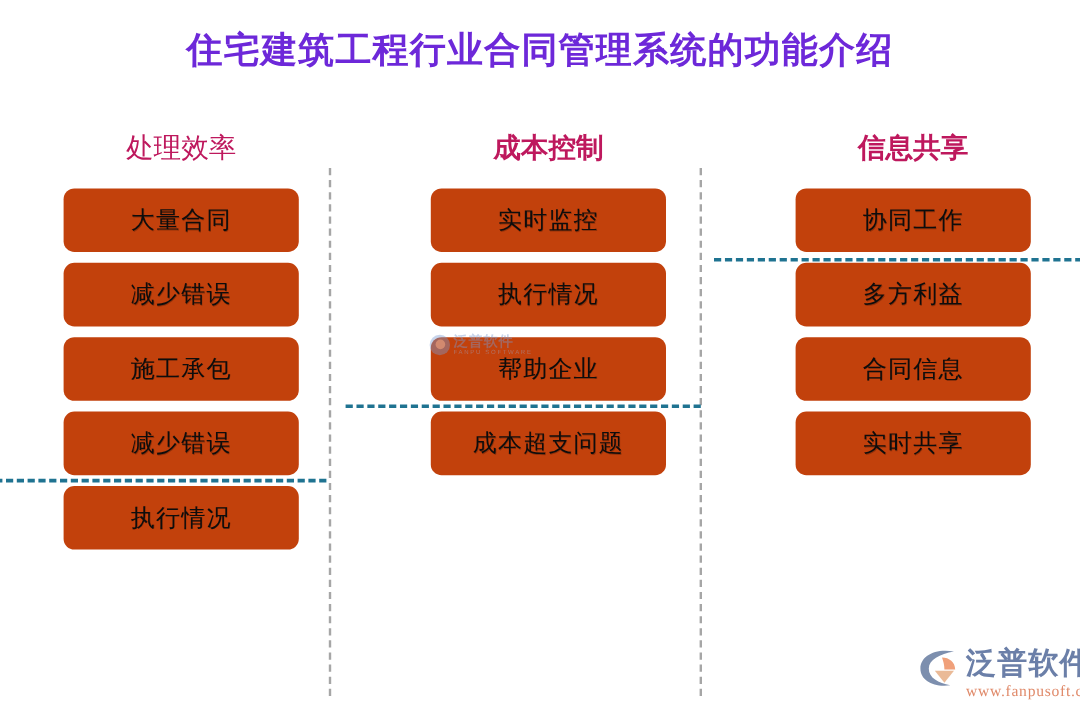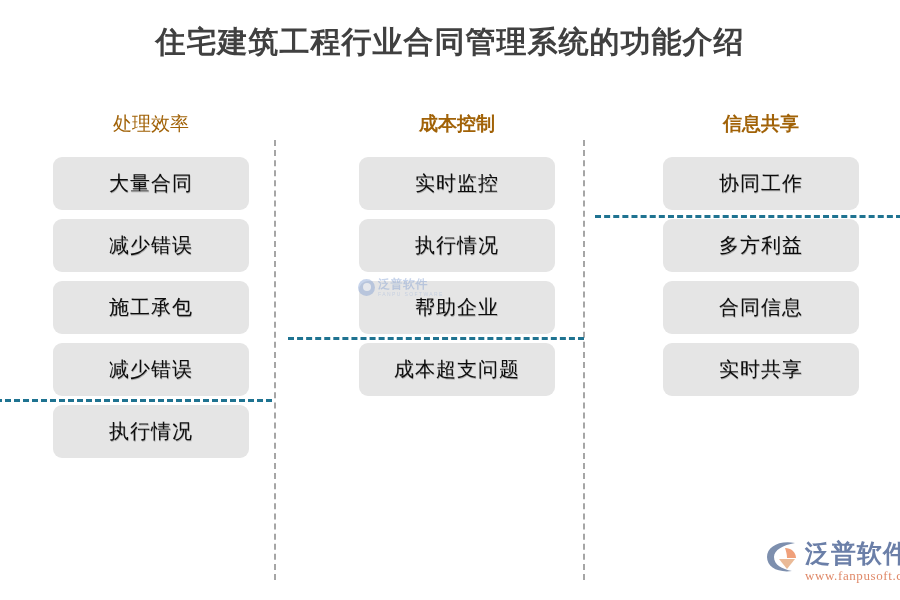--- a/index.html
+++ b/index.html
@@ -23,21 +23,21 @@
   
   .page-title {
     position: absolute;
     left: 0;
     top: 22px;
     width: 900px;
     text-align: center;
     font-size: 30px;
     font-weight: bold;
     letter-spacing: 1px;
-    color: #404040;
+    color: #6d28d9;
     font-family: "Liberation Serif", "DejaVu Serif", serif;
     white-space: nowrap;
   }
 
   
   .v-divider {
     position: absolute;
     top: 140px;
     height: 440px;
     width: 0;
@@ -61,41 +61,41 @@
     position: absolute;
     top: 112px;
     width: 196px;
   }
   .column.col1 { left: 53px; }
   .column.col2 { left: 359px; }
   .column.col3 { left: 663px; }
 
   .col-header {
     text-align: center;
-    font-size: 19px;
-    color: #a16207;
+    font-size: 23px;
+    color: #be185d;
     font-family: "Liberation Serif", "DejaVu Serif", serif;
     line-height: 24px;
     height: 30px;
     white-space: nowrap;
   }
   .col-header.bold { font-weight: bold; }
 
   .boxes {
     position: relative;
     margin-top: 15px;
   }
 
   .item-box {
     position: relative;
     width: 196px;
     height: 53px;
     margin-bottom: 9px;
     border-radius: 9px;
-    background: #e5e5e5;
+    background: #c2410c;
     display: flex;
     align-items: center;
     justify-content: center;
     box-sizing: border-box;
   }
   .item-label {
     font-size: 20px;
     color: #0d0d0d;
     font-family: "Liberation Serif", "DejaVu Serif", serif;
     letter-spacing: 1px;

